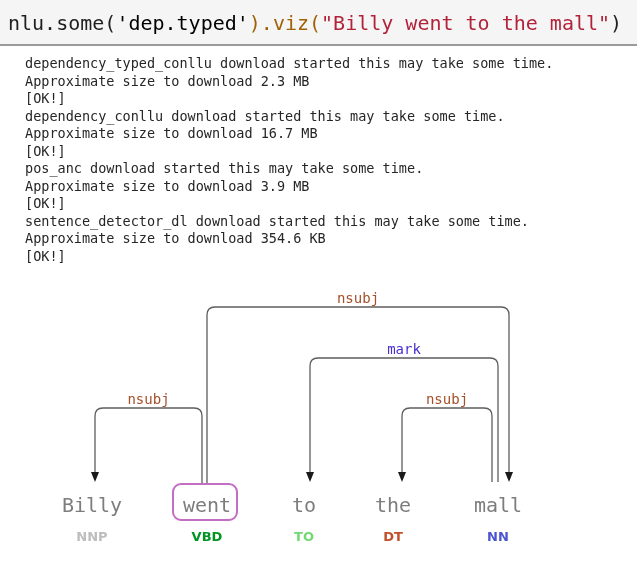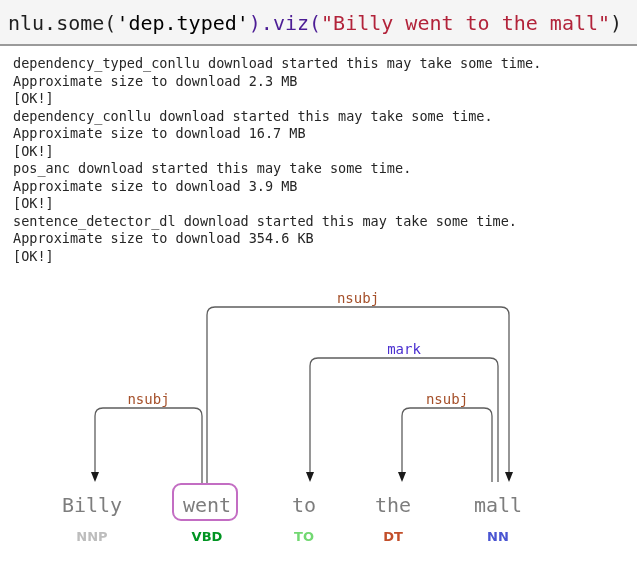--- a/index.html
+++ b/index.html
@@ -14,21 +14,21 @@
     padding: 10px 8px 8px 8px;
   }
   .code-line {
     font-family: "DejaVu Sans Mono", monospace;
     font-size: 20px;
     line-height: 26px;
     white-space: pre;
   }
 
   .console-output {
-    padding: 9px 8px 0 13px;
+    padding: 9px 8px 0 25px;
     font-family: "DejaVu Sans Mono", monospace;
     font-size: 13.5px;
     line-height: 17.5px;
     color: #262626;
     white-space: pre;
   }
 
   .dep-viz {
     position: absolute;
     top: 280px;
@@ -48,21 +48,21 @@
   .pos-tag {
     font-family: "DejaVu Sans", sans-serif;
     font-size: 13px;
     font-weight: bold;
   }
 </style>
 </head>
 <body>
 
 <div class="code-cell">
-  <pre class="code-line" id="code-line"><span style="color: rgb(31, 31, 31);">nlu.some(</span><span style="color: #000000;">'dep.typed'</span><span style="color: #4c1d95;">).viz(</span><span style="color: rgb(178, 35, 58);">"Billy went to the mall"</span><span style="color: rgb(31, 31, 31);">)</span></pre>
+  <pre class="code-line" id="code-line"><span style="color: rgb(31, 31, 31);">nlu.some(</span><span style="color: #000000;">'dep.typed'</span><span style="color: #a16207;">).viz(</span><span style="color: rgb(178, 35, 58);">"Billy went to the mall"</span><span style="color: rgb(31, 31, 31);">)</span></pre>
 </div>
 
 <div class="console-output" id="console-output"><div>dependency_typed_conllu download started this may take some time.</div><div>Approximate size to download 2.3 MB</div><div>[OK!]</div><div>dependency_conllu download started this may take some time.</div><div>Approximate size to download 16.7 MB</div><div>[OK!]</div><div>pos_anc download started this may take some time.</div><div>Approximate size to download 3.9 MB</div><div>[OK!]</div><div>sentence_detector_dl download started this may take some time.</div><div>Approximate size to download 354.6 KB</div><div>[OK!]</div></div>
 
 <div class="dep-viz">
   <svg id="dep-svg" width="637" height="295" viewBox="0 0 637 295">
       <path d="M 95 192 L 95 136 Q 95 128 103 128 L 194 128 Q 202 128 202 136 L 202 204" fill="none" stroke="#5e5e5e" stroke-width="1.3"></path>
       <polygon points="91,192 99,192 95,202" fill="#1a1a1a"></polygon>
       <text x="148.5" y="124" text-anchor="middle" fill="#a5502a" class="arc-label">nsubj</text>
       <path d="M 207 204 L 207 35 Q 207 27 215 27 L 501 27 Q 509 27 509 35 L 509 192" fill="none" stroke="#5e5e5e" stroke-width="1.3"></path>

